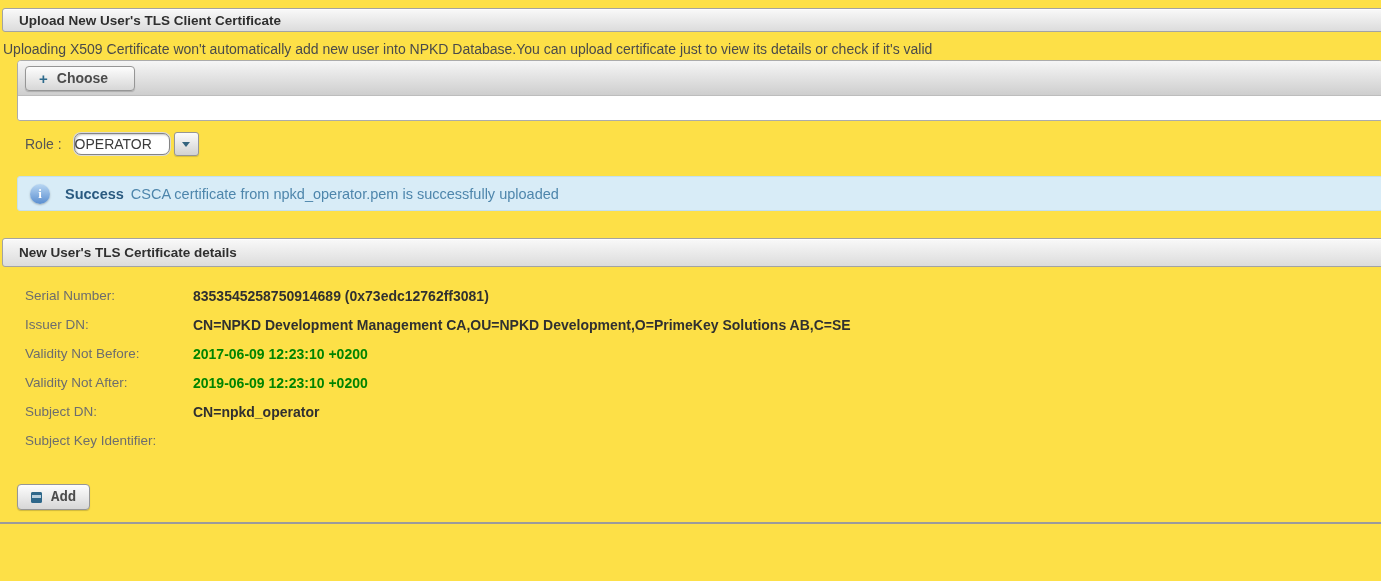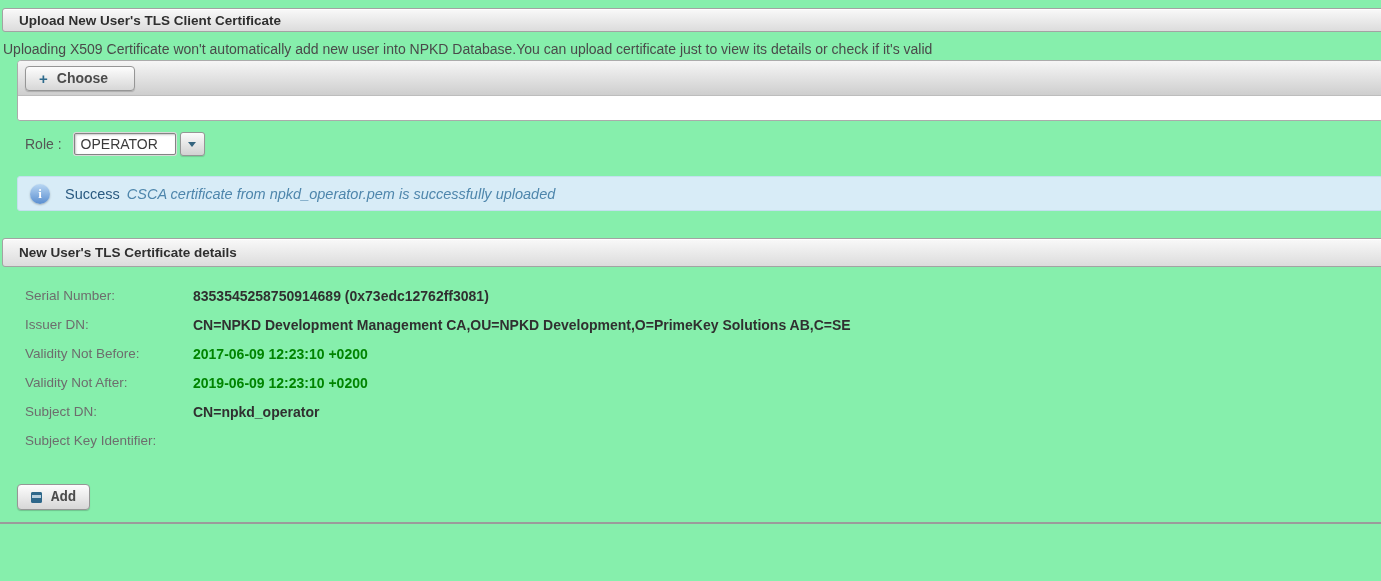--- a/index.html
+++ b/index.html
@@ -1,17 +1,17 @@
 <!DOCTYPE html>
 <html><head>
 <meta charset="utf-8">
 <style>
   html,body{margin:0;padding:0;background:#ffffff;}
   .screen{
-    position:relative;width:1381px;height:581px;background:#86efac;overflow:hidden;
+    position:relative;width:1381px;height:581px;background:#fde047;overflow:hidden;
     font-family:"Liberation Sans","DejaVu Sans",sans-serif;color:#333;
   }
   
   .panel-hdr{
     position:absolute;left:2px;right:-3px;
     background:linear-gradient(#f9f9f9,#dcdcdc);
     border:1px solid #a3a3a3;border-radius:3px;
     display:flex;align-items:center;padding-left:16px;
     font-weight:bold;font-size:13.5px;color:#2f2f2f;
     box-shadow:inset 0 1px 0 #ffffff;
@@ -42,23 +42,23 @@
     box-shadow:0 1px 1px rgba(0,0,0,.18);
     padding:0 13px;cursor:pointer;
   }
   .choose{height:25px;width:110px;box-sizing:border-box;}
   .plus{color:#2d6a8c;font-size:15px;font-weight:bold;line-height:1;}
   
   .role-row{position:absolute;left:25px;top:131px;height:26px;display:flex;align-items:center;justify-content:space-between;}
   .role-label{font-size:14px;color:#565656;margin-right:12px;}
   .select{
     width:94px;height:20px;background:#fff;
-    border:1px solid #848484;border-radius:2px;
+    border:1px solid #848484;border-radius:7px;
     box-shadow:inset 1px 1px 2px rgba(0,0,0,.22), 0 0 0 1px #d9d9d9;
-    display:flex;align-items:center;padding-left:6px;
+    display:flex;align-items:center;
     font-size:14px;color:#3b3b3b;cursor:pointer;
   }
   .select-btn{
     width:25px;height:24px;margin-left:4px;
     background:linear-gradient(#fbfbfb,#d2d2d2);
     border:1px solid #969696;border-radius:3px;
     display:flex;align-items:center;justify-content:center;cursor:pointer;
     box-shadow:0 1px 1px rgba(0,0,0,.15);
   }
   .tri{width:0;height:0;border-left:4px solid transparent;border-right:4px solid transparent;border-top:5px solid #35647e;}
@@ -70,22 +70,22 @@
   }
   .info-icon{
     width:20px;height:20px;border-radius:50%;
     background:linear-gradient(#b9d7f3,#5a8ed0);
     color:#ffffff;font-weight:bold;font-size:13px;
     font-family:"Liberation Serif","DejaVu Serif",serif;
     display:flex;align-items:center;justify-content:center;
     box-shadow:0 1px 2px rgba(0,0,0,.25);
     margin-right:15px;flex:0 0 auto;
   }
-  .msg-sev{font-weight:normal;color:#2a5a80;font-size:14.5px;margin-right:7px;}
-  .msg-text{color:#4e86ac;font-size:14.5px;font-style:italic;}
+  .msg-sev{font-weight:bold;color:#2a5a80;font-size:14.5px;margin-right:7px;}
+  .msg-text{color:#4e86ac;font-size:14.5px;}
   
   .details{position:absolute;left:25px;top:281px;}
   .drow{display:flex;height:29px;align-items:center;}
   .dlabel{width:168px;flex:0 0 168px;font-size:13.5px;color:#6d6d6d;}
   .dvalue{font-weight:bold;font-size:14px;color:#303030;white-space:nowrap;}
   .dvalue.green{color:#008400;}
   
   .add{position:absolute;left:17px;top:484px;height:26px;font-family:Liberation Mono, monospace;}
   .disk{
     width:11px;height:11px;border-radius:2px;flex:0 0 auto;

